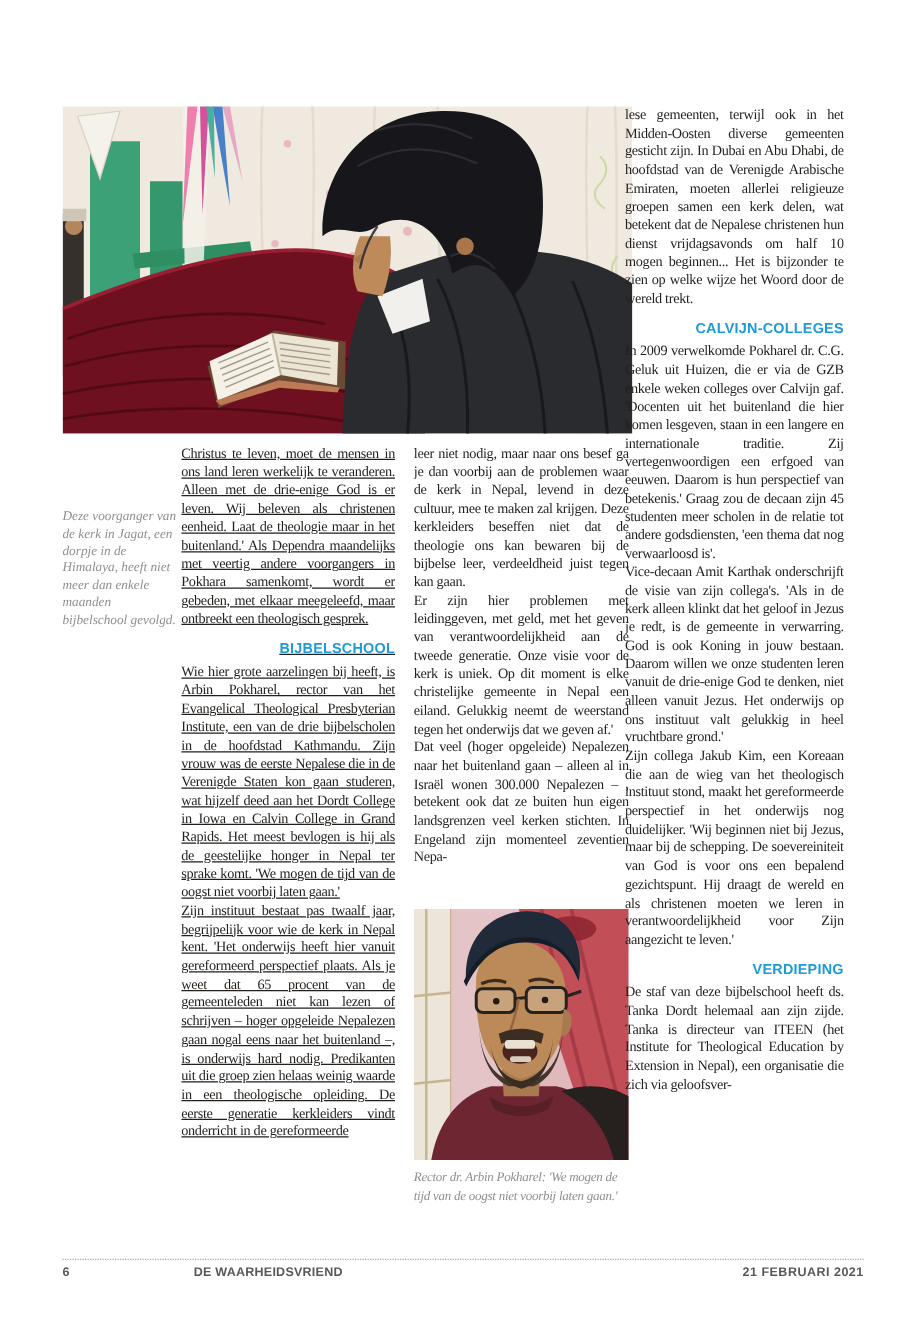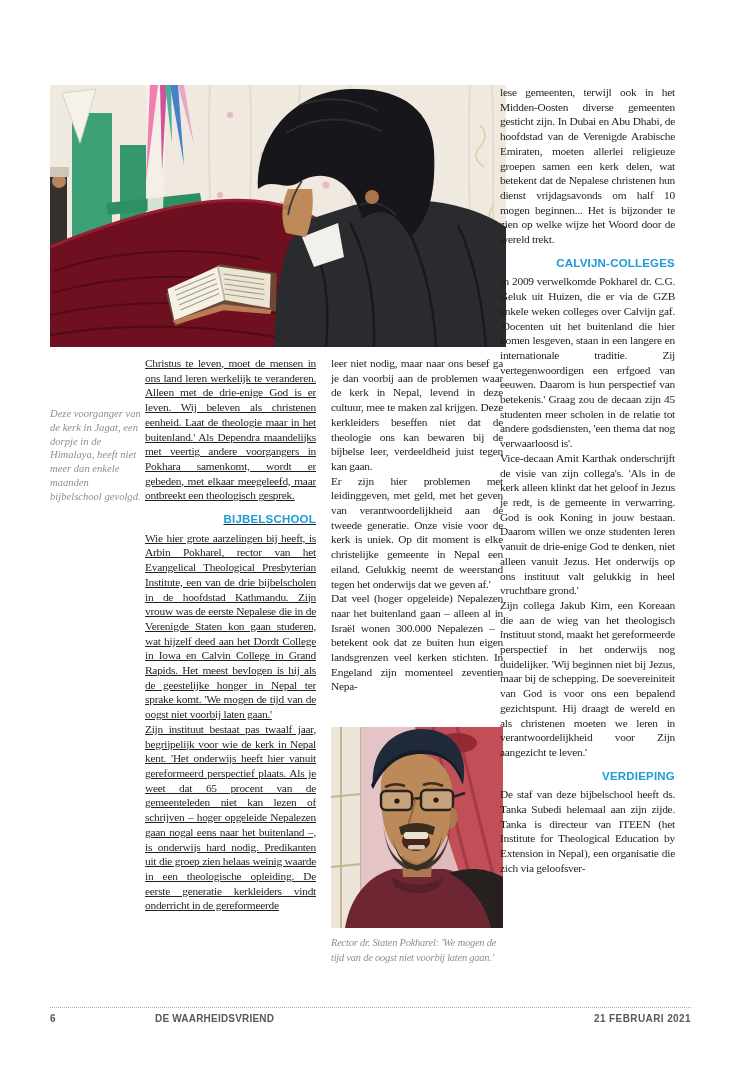--- a/index.html
+++ b/index.html
@@ -209,30 +209,30 @@
 
       <path d="M68,100 q18,-8 36,0 l-2,8 q-16,-6 -32,0 Z" fill="#3b2d22"></path>
       <ellipse cx="85" cy="114" rx="14" ry="10" fill="#49231e"></ellipse>
       <rect x="73" y="105" width="24" height="7" rx="2.5" fill="#e9e1d2"></rect>
       <rect x="77" y="118" width="17" height="4.5" rx="2" fill="#d7cdbd"></rect>
 
       <path d="M120,80 q8,2 6,14 q-2,8 -8,8" fill="#a9794f"></path>
     </svg>
   </figure>
 
-  <aside class="caption cap-rector">Rector dr. Staten Pokharel: 'We mogen de tijd van de oogst niet voorbij laten gaan.'</aside>
+  <aside class="caption cap-rector">Rector dr. Arbin Pokharel: 'We mogen de tijd van de oogst niet voorbij laten gaan.'</aside>
 
   <div class="col col-3">
     <p>lese gemeenten, terwijl ook in het Midden-Oosten diverse gemeenten gesticht zijn. In Dubai en Abu Dhabi, de hoofdstad van de Verenigde Arabische Emiraten, moeten allerlei religieuze groepen samen een kerk delen, wat betekent dat de Nepalese christenen hun dienst vrijdagsavonds om half 10 mogen beginnen... Het is bijzonder te zien op welke wijze het Woord door de wereld trekt.</p>
     <h3 class="subhead">CALVIJN-COLLEGES</h3>
     <p>In 2009 verwelkomde Pokharel dr. C.G. Geluk uit Huizen, die er via de GZB enkele weken colleges over Calvijn gaf. 'Docenten uit het buitenland die hier komen lesgeven, staan in een langere en internationale traditie. Zij vertegenwoordigen een erfgoed van eeuwen. Daarom is hun perspectief van betekenis.' Graag zou de decaan zijn 45 studenten meer scholen in de relatie tot andere godsdiensten, 'een thema dat nog verwaarloosd is'.</p>
     <p>Vice-decaan Amit Karthak onderschrijft de visie van zijn collega's. 'Als in de kerk alleen klinkt dat het geloof in Jezus je redt, is de gemeente in verwarring. God is ook Koning in jouw bestaan. Daarom willen we onze studenten leren vanuit de drie-enige God te denken, niet alleen vanuit Jezus. Het onderwijs op ons instituut valt gelukkig in heel vruchtbare grond.'</p>
     <p>Zijn collega Jakub Kim, een Koreaan die aan de wieg van het theologisch instituut stond, maakt het gereformeerde perspectief in het onderwijs nog duidelijker. 'Wij beginnen niet bij Jezus, maar bij de schepping. De soevereiniteit van God is voor ons een bepalend gezichtspunt. Hij draagt de wereld en als christenen moeten we leren in verantwoordelijkheid voor Zijn aangezicht te leven.'</p>
     <h3 class="subhead">VERDIEPING</h3>
-    <p>De staf van deze bijbelschool heeft ds. Tanka Subedi helemaal aan zijn zijde. Tanka is directeur van ITEEN (het Institute for Theological Education by Extension in Nepal), een organisatie die zich via geloofsver-</p>
+    <p>De staf van deze bijbelschool heeft ds. Tanka Dordt helemaal aan zijn zijde. Tanka is directeur van ITEEN (het Institute for Theological Education by Extension in Nepal), een organisatie die zich via geloofsver-</p>
   </div>
 
   <div class="rule"></div>
   <footer class="footer">
     <span class="pageno">6</span>
     <span class="mag">DE WAARHEIDSVRIEND</span>
     <span class="date">21 FEBRUARI 2021</span>
   </footer>
 
 </div>

